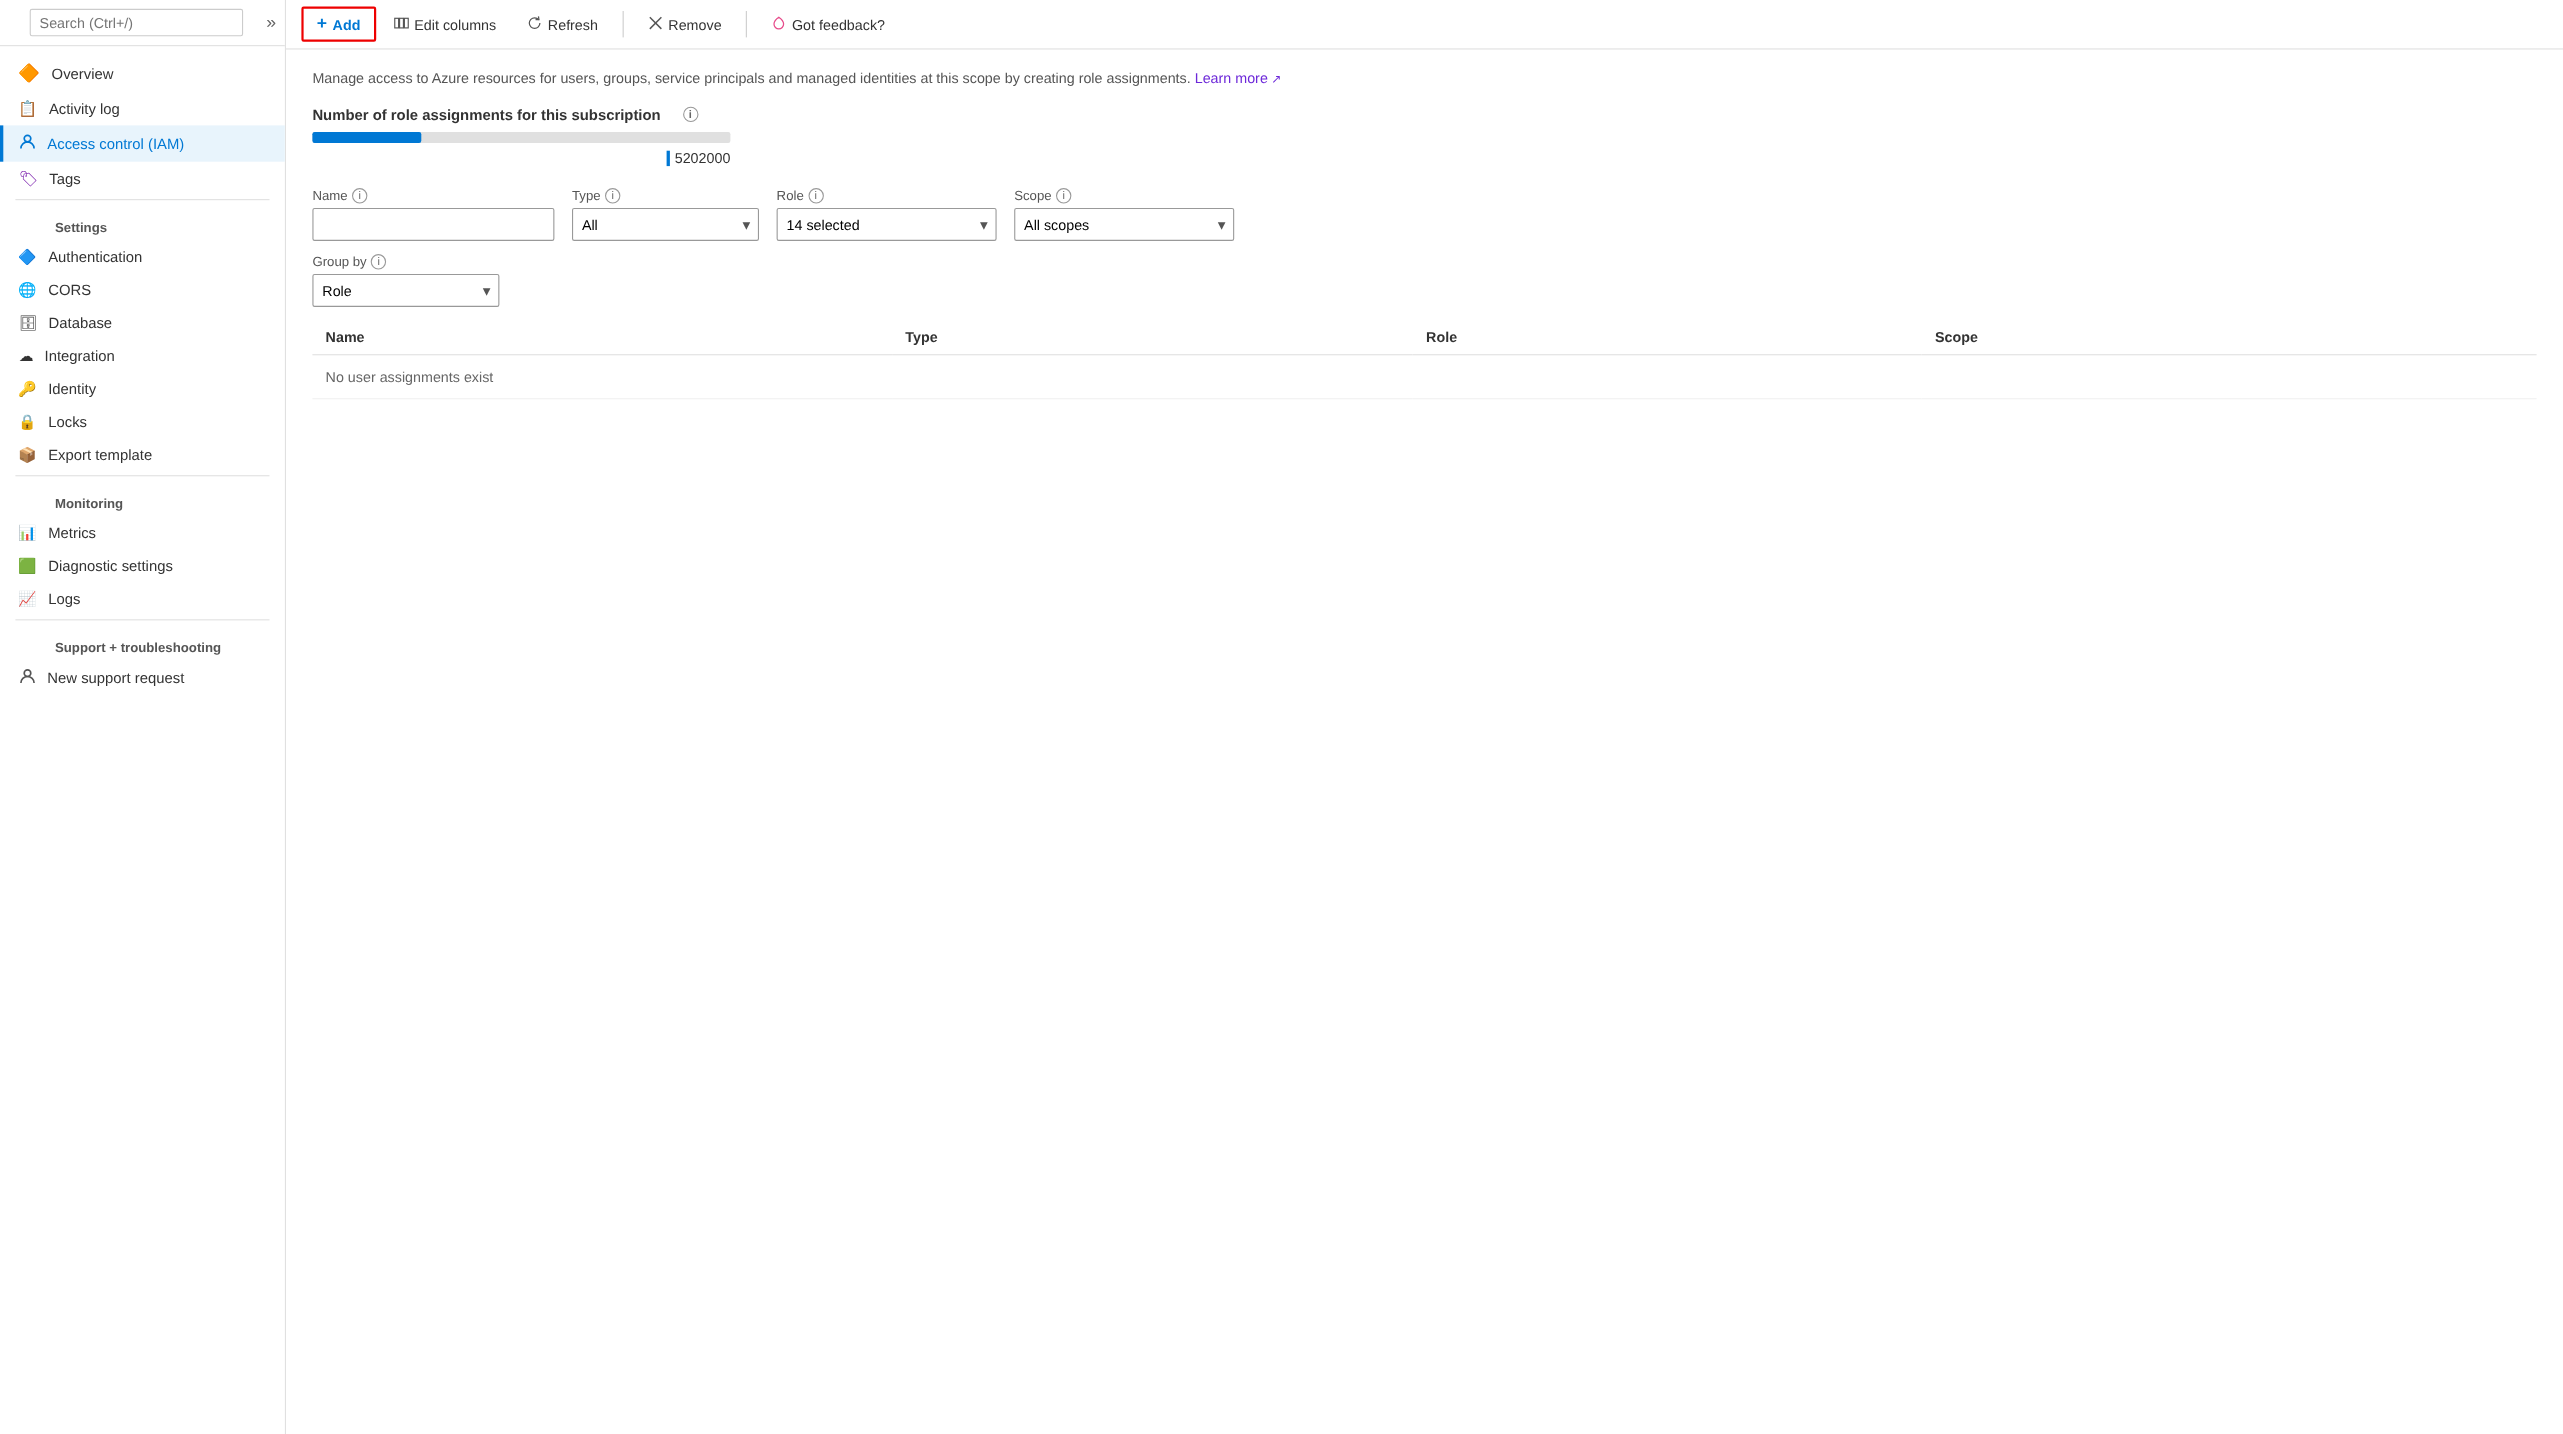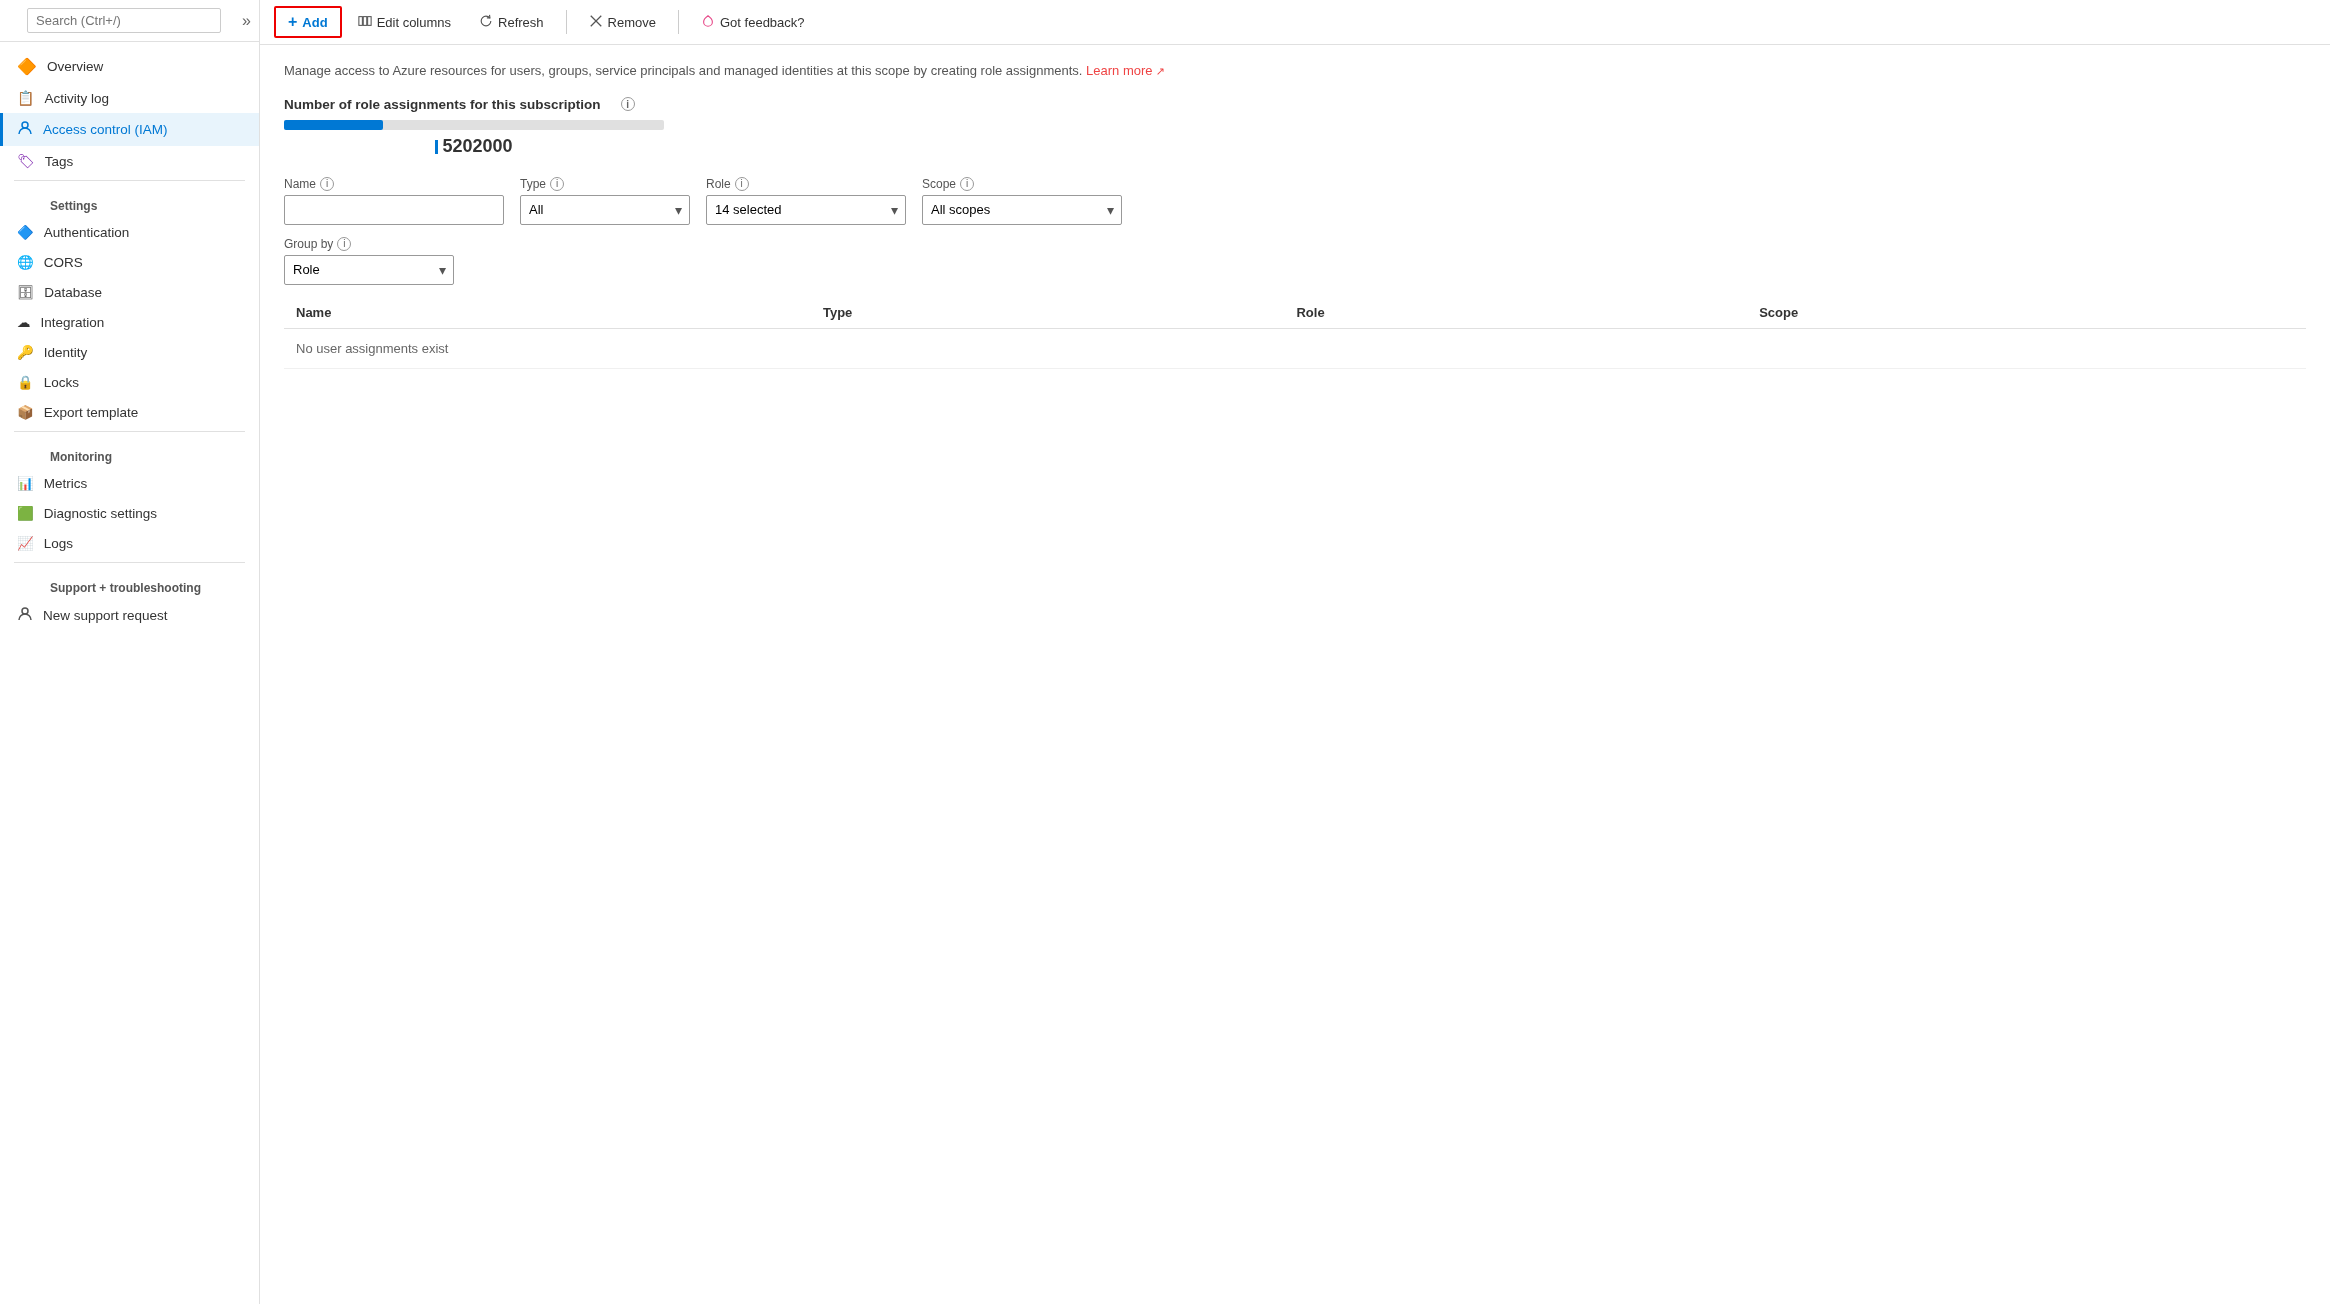--- a/index.html
+++ b/index.html
@@ -137,21 +137,21 @@
       font-weight: 600;
     }
 
     
     .description {
       font-size: 13px;
       color: #555;
       margin-bottom: 16px;
       line-height: 1.5;
     }
-    .description a { color: #ef4444; text-decoration: none; }
+    .description a { color: #6d28d9; text-decoration: none; }
 
     
     .section-title {
       font-size: 13.5px;
       font-weight: 600;
       margin-bottom: 8px;
       display: flex;
       align-items: center;
       gap: 20px;
     }
@@ -163,24 +163,24 @@
       margin-bottom: 6px;
       position: relative;
     }
     .progress-bar-fill {
       height: 100%;
       background: #0078d4;
       border-radius: 2px;
     }
     .progress-labels {
       display: flex;
-      justify-content: center;
+      justify-content: flex-end;
       width: 380px;
-      font-size: 18px;
-      font-weight: 700;
+      font-size: 13px;
+      font-weight: 400;
       margin-bottom: 20px;
     }
     .progress-marker {
       width: 3px;
       height: 14px;
       background: #0078d4;
       display: inline-block;
       margin-right: 4px;
       vertical-align: middle;
     }

